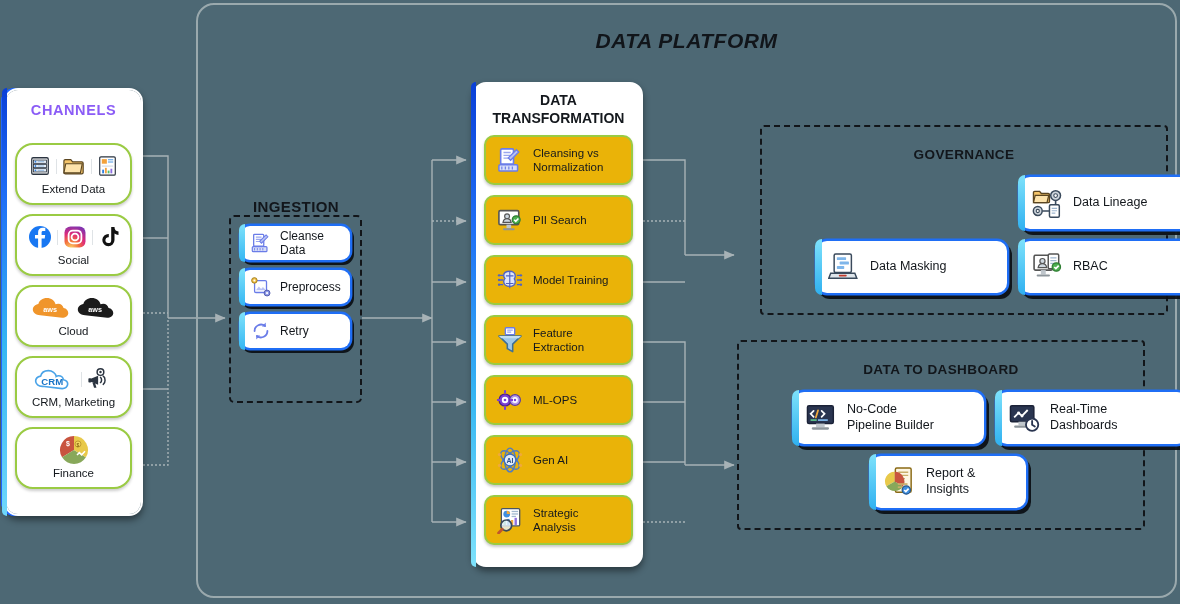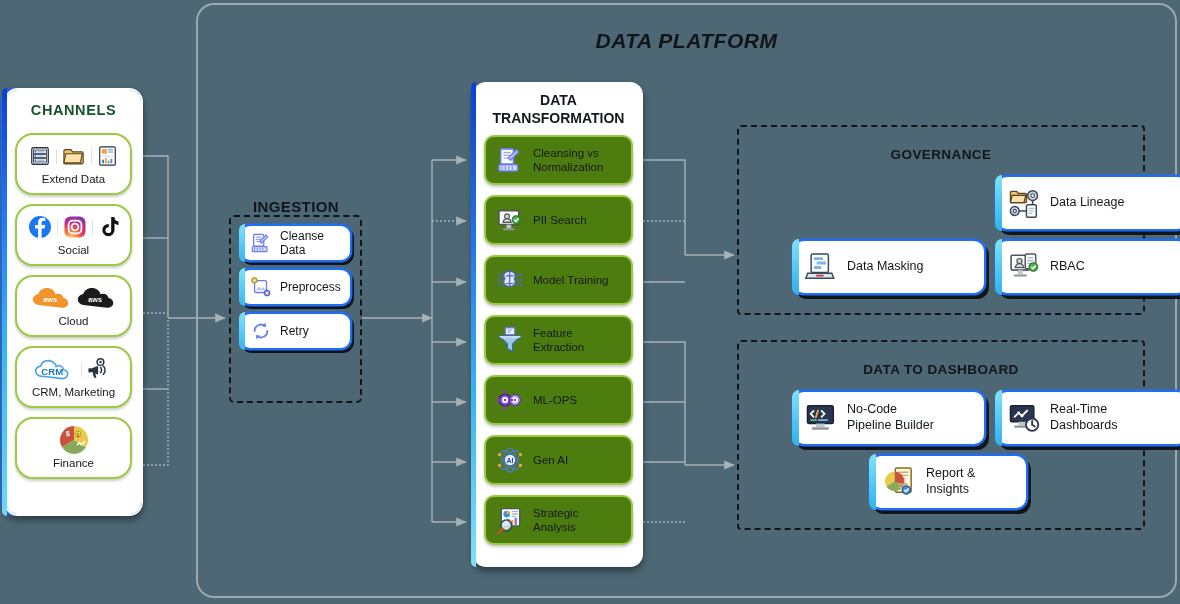--- a/index.html
+++ b/index.html
@@ -53,22 +53,22 @@
     position: absolute;
     left: -4px; top: -2px; bottom: -2px; width: 5px;
     border-radius: 14px 0 0 14px;
     background: linear-gradient(180deg,#0a3fd6 0%, #1f6ef5 25%, #35b6f2 60%, #6fd8fb 100%);
   }
   .channels-title {
     text-align: center;
     font-size: 14.5px;
     font-weight: bold;
     letter-spacing: .6px;
-    color: #14532d;
-    margin-bottom: 15px;
+    color: #8b5cf6;
+    margin-bottom: 25px;
   }
   .chan-card {
     height: 62px;
     background: #fff;
     border: 2.2px solid #9acb43;
     border-radius: 18px;
     margin-bottom: 9px;
     display: flex; flex-direction: column;
     align-items: center; justify-content: center;
     box-shadow: 0 2px 3px rgba(0,0,0,.2);
@@ -127,42 +127,42 @@
   .dt-panel::before {
     content:""; position:absolute; left:-4px; top:-2px; bottom:-2px; width:5px;
     border-radius: 13px 0 0 13px;
     background: linear-gradient(180deg,#0a3fd6 0%, #1f6ef5 30%, #35b6f2 65%, #7ee2fb 100%);
   }
   .dt-title {
     text-align: center; font-size: 14px; font-weight: bold;
     color: #14181d; line-height: 1.25; margin: 6px 0 8px;
   }
   .green-card {
-    background:#4d7c0f;
+    background:#eab308;
     border: 2.2px solid #9acb43;
     border-radius: 10px;
     height: 50px;
     display: flex; align-items: center; gap: 9px;
     padding-left: 10px;
     margin-bottom: 10px;
     box-shadow: 0 2px 3px rgba(0,0,0,.22);
   }
   .green-card .lbl { font-size: 11.5px; color: #14181d; line-height:1.25; font-weight:500; }
 
   
   .dashed-group {
     position: absolute;
     border: 2.2px dashed #121519;
     border-radius: 4px;
   }
   .group-title {
     position: absolute; left:0; right:0; text-align:center;
     font-size: 13.5px; font-weight: bold; letter-spacing:.4px; color:#12161b;
   }
-  #gov-group { left: 737px; top: 125px; width: 408px; height: 190px; }
+  #gov-group { left: 760px; top: 125px; width: 408px; height: 190px; }
   #gov-title { top: 20px; }
   #dash-group { left: 737px; top: 340px; width: 408px; height: 190px; }
   #dash-title { top: 20px; }
 
   .rcard {
     position: absolute;
     background: #fff;
     border-radius: 10px;
     height: 52px;
     display: flex; align-items: center; gap: 10px;

